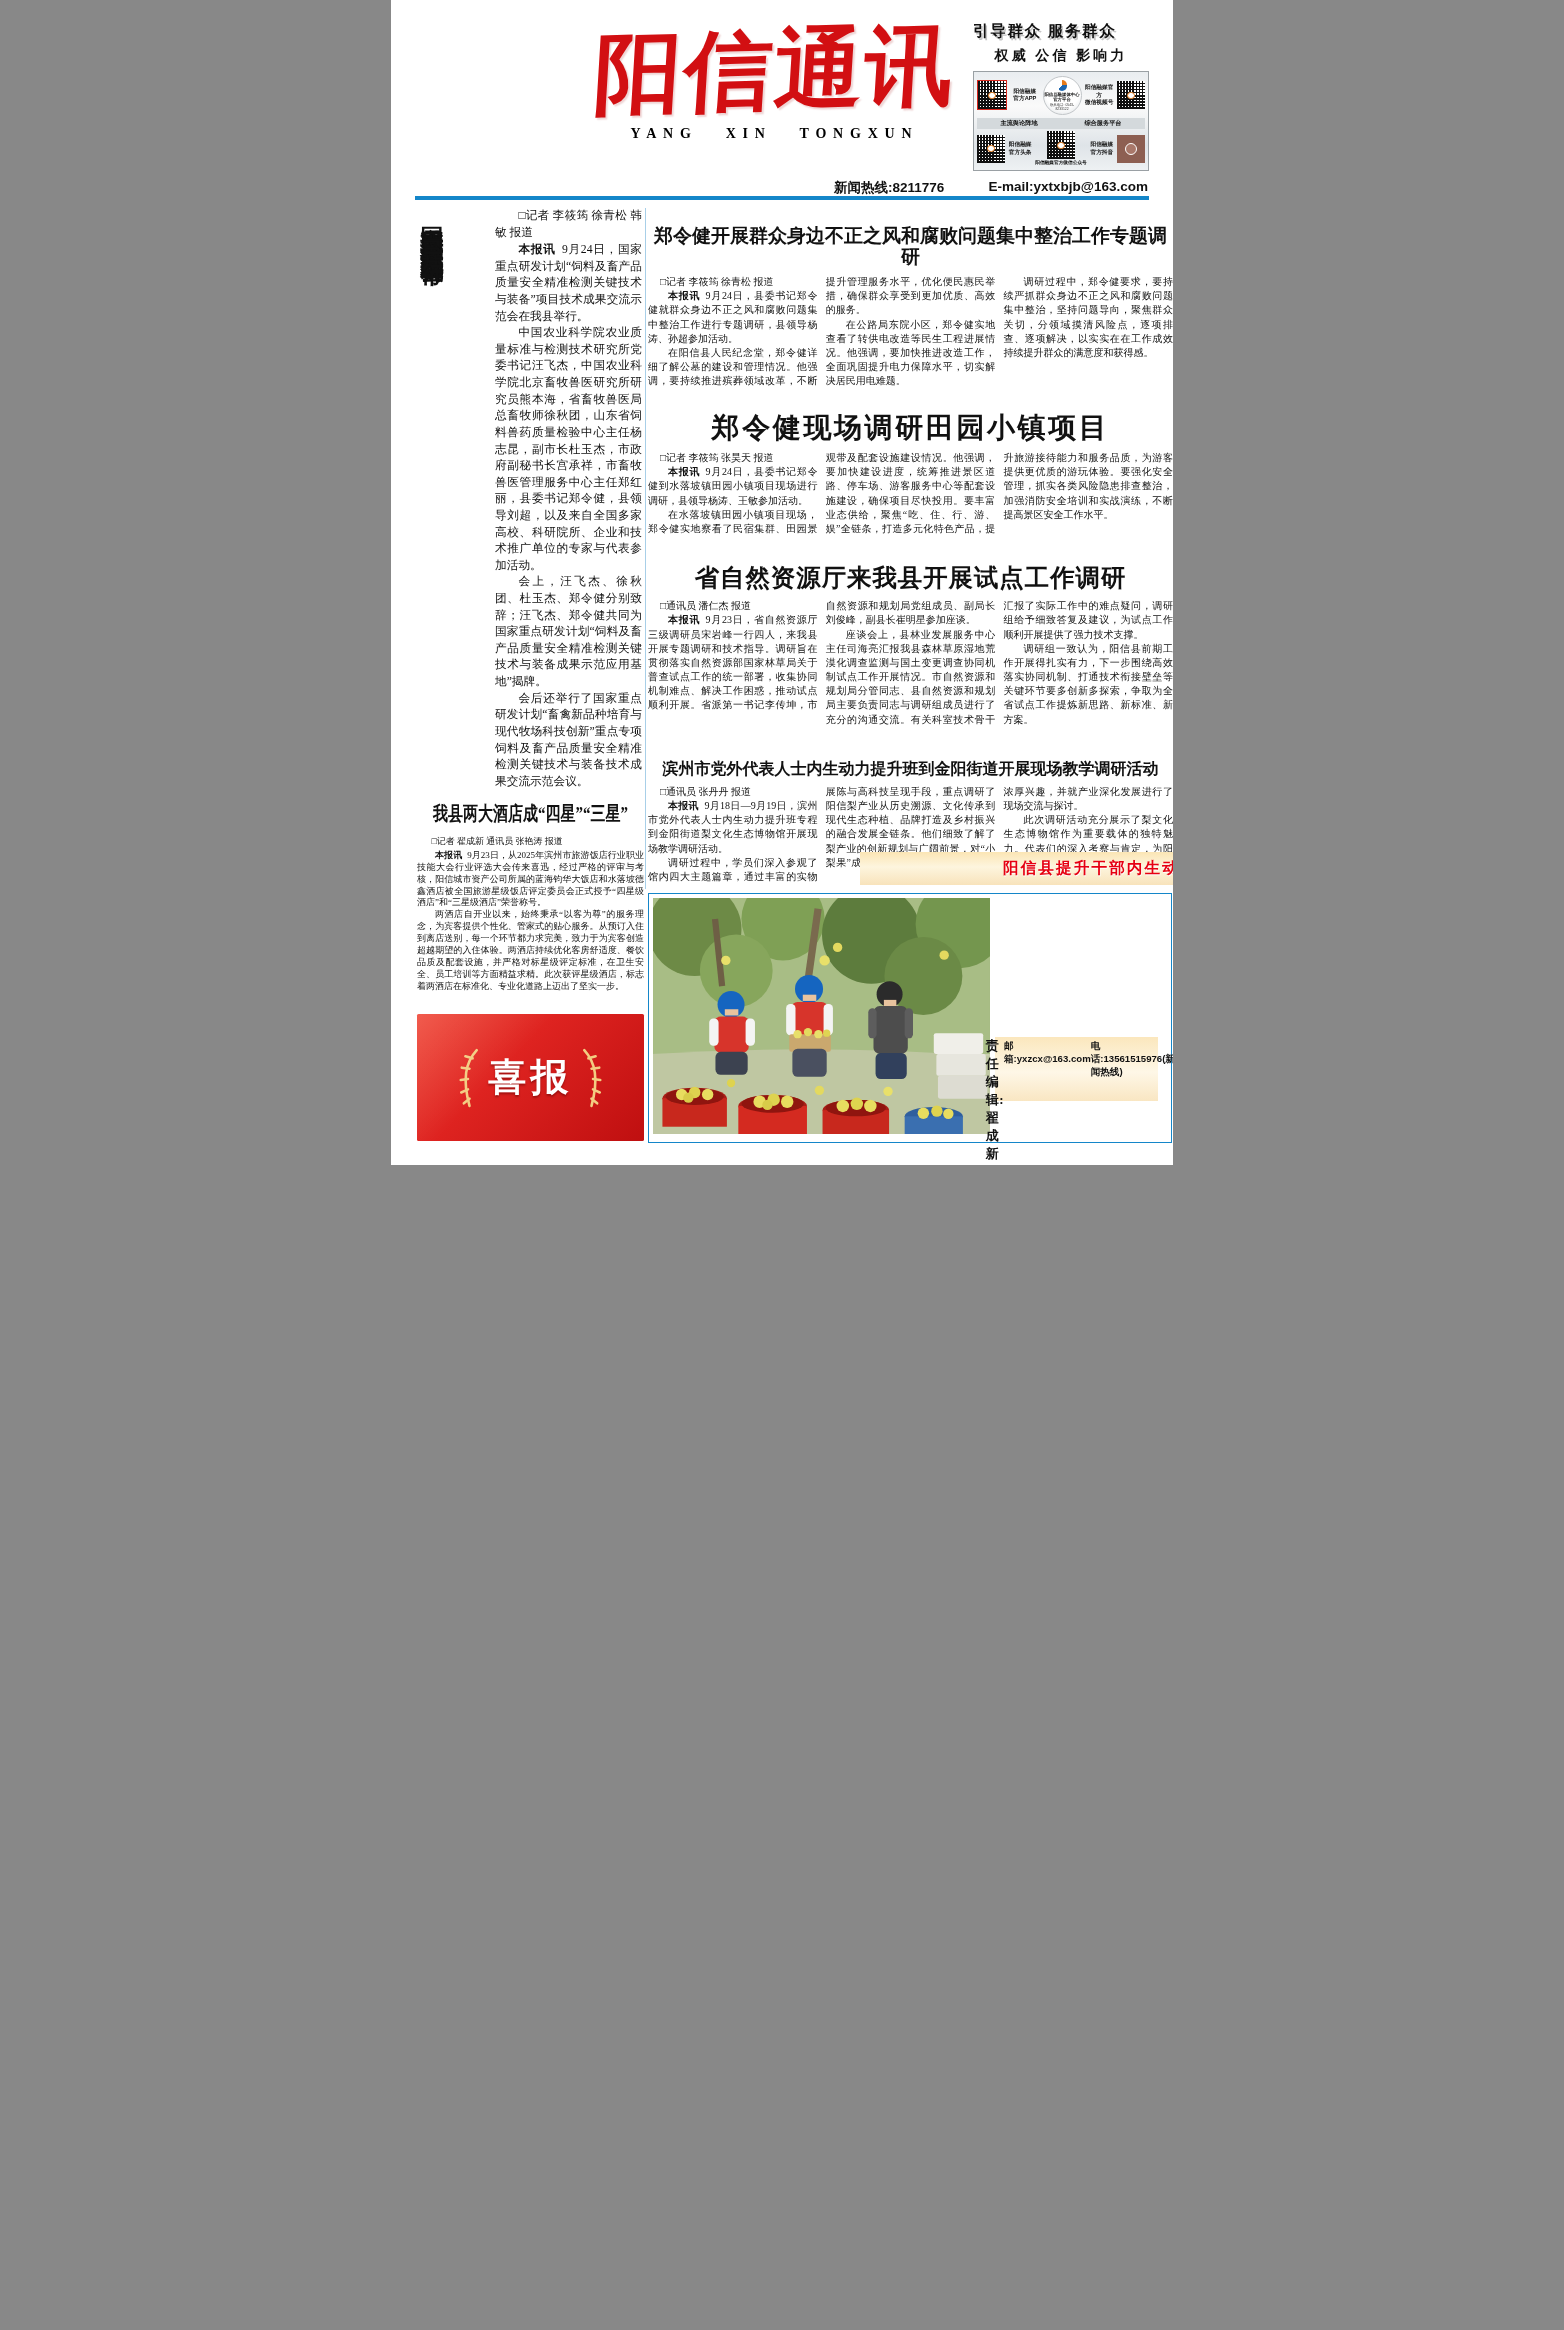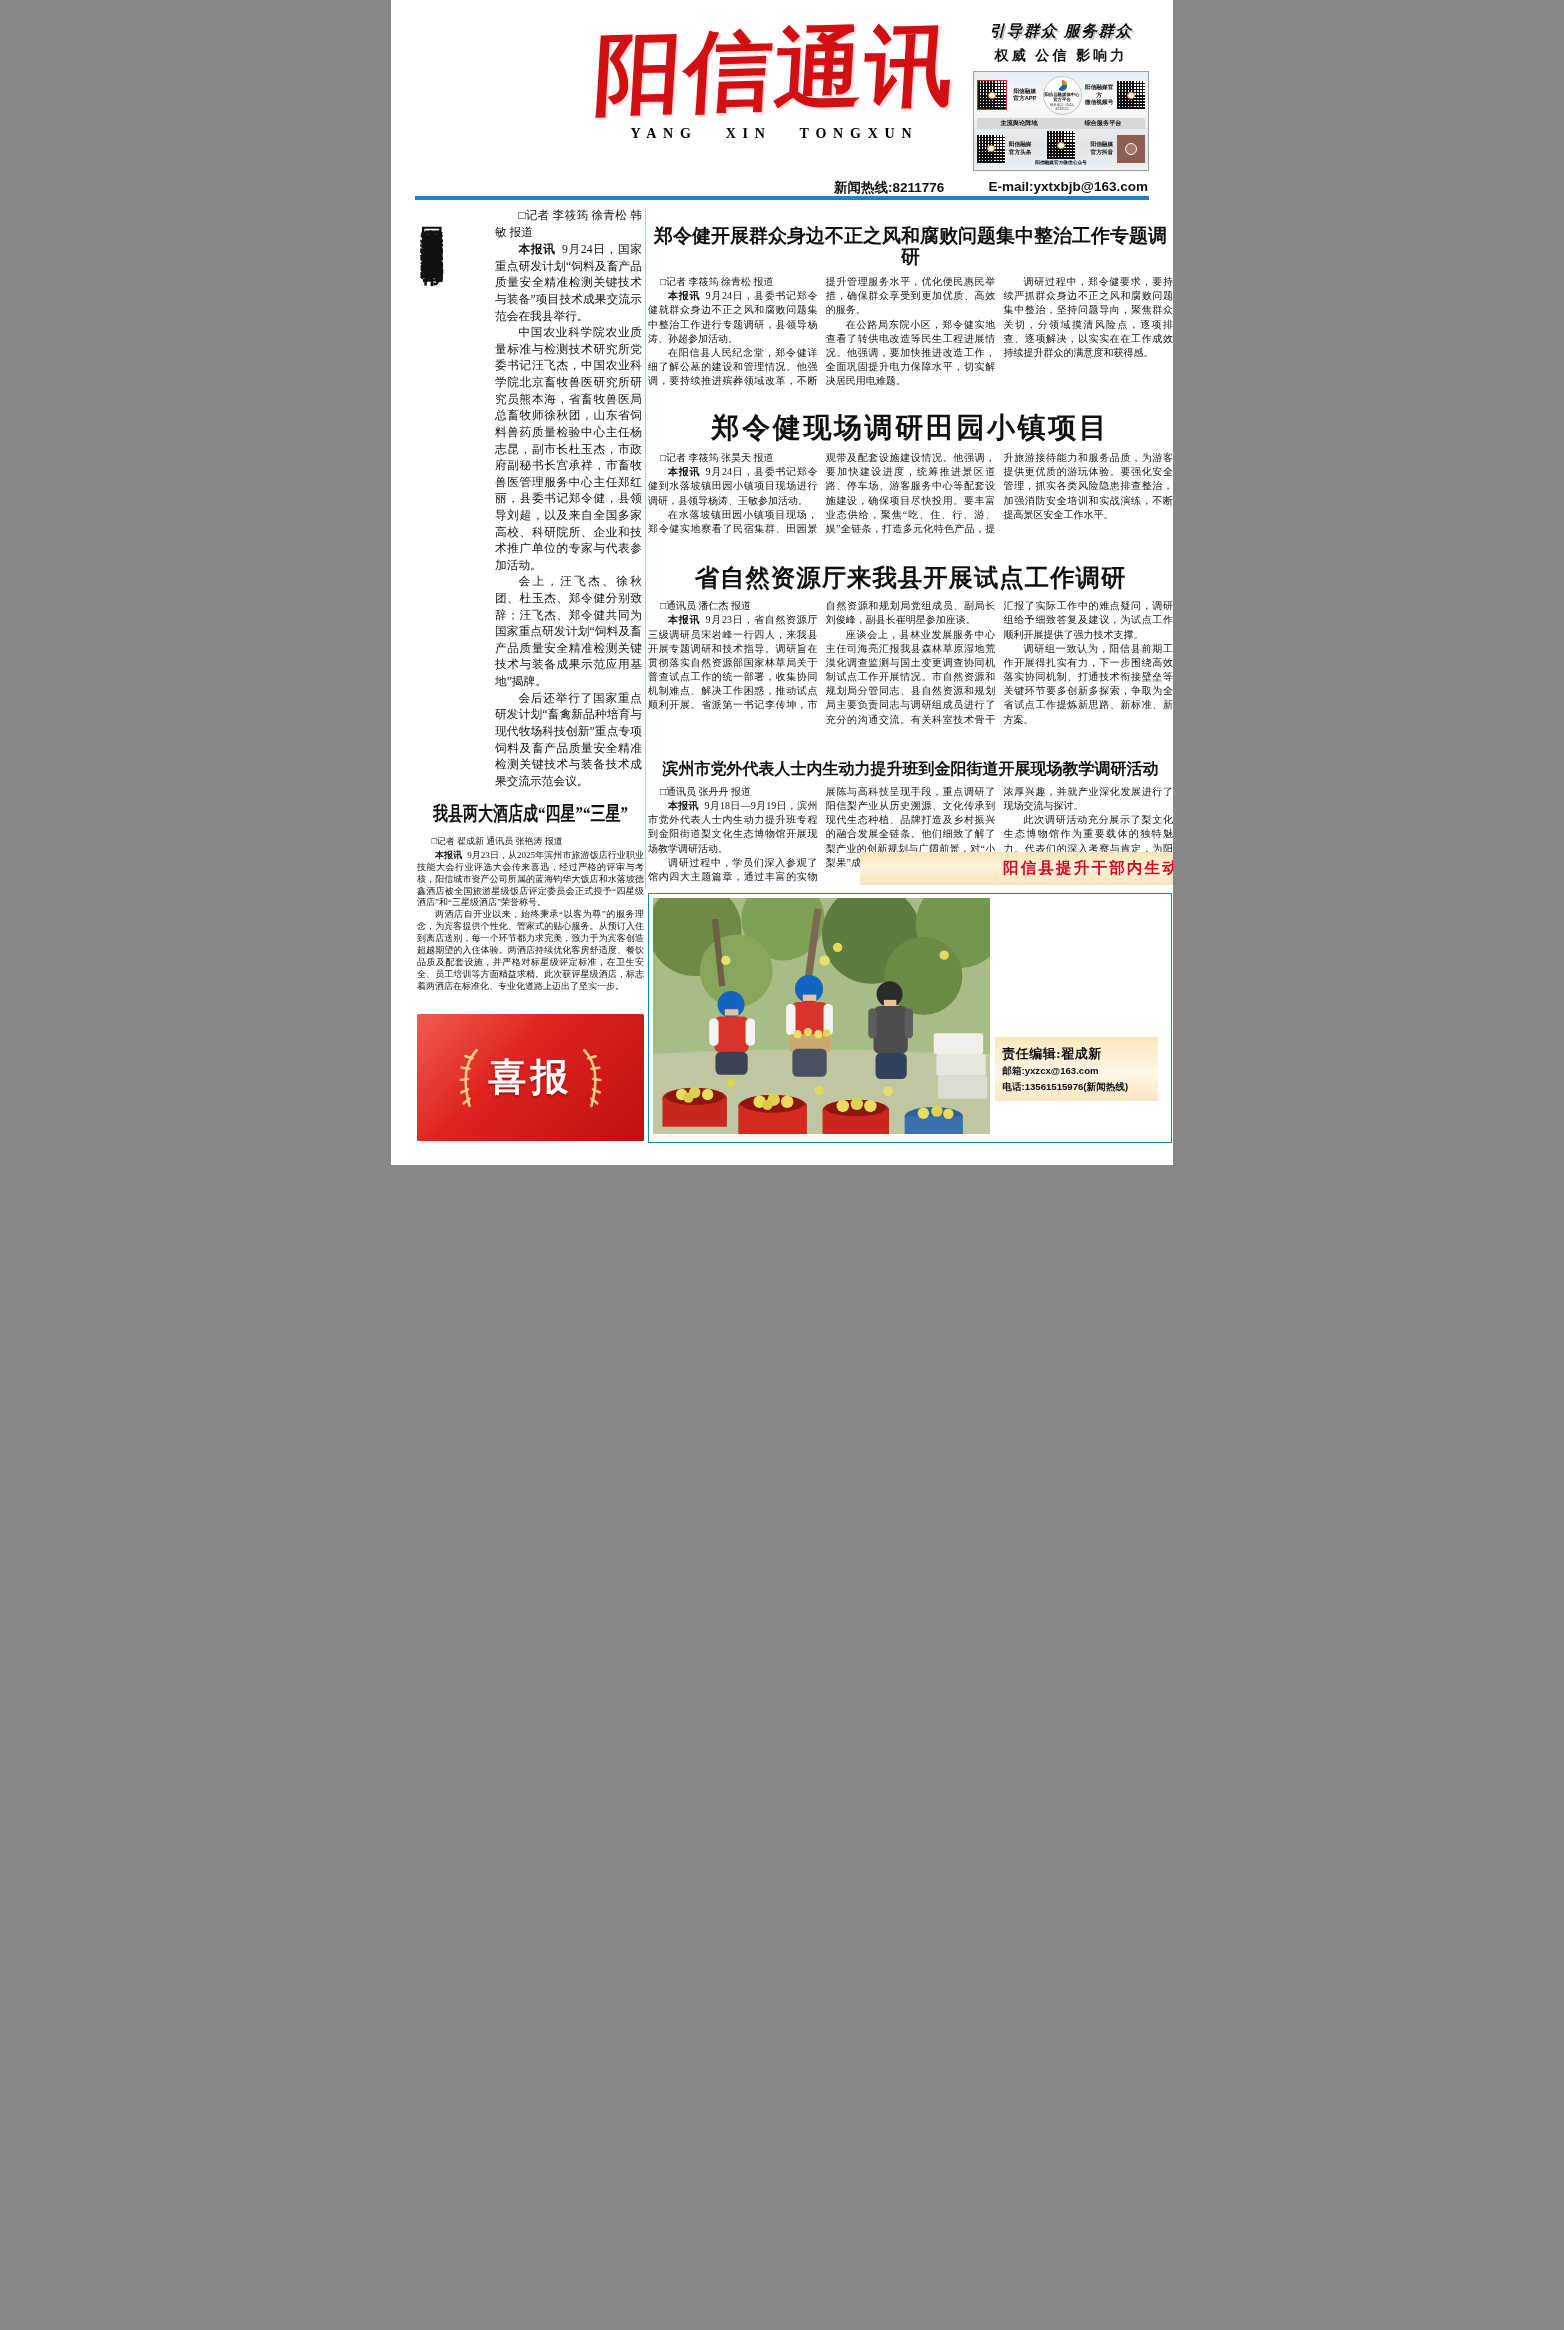--- a/index.html
+++ b/index.html
@@ -20,22 +20,22 @@
   .db-issue{font-weight:bold;font-size:10.4px;margin-top:4.2px;}
   .db-org{font-weight:bold;font-size:13px;margin-top:6.2px;letter-spacing:4.7px;}
   .db-pub{font-weight:bold;font-size:12px;margin-top:3.1px;letter-spacing:0.5px;}
 
   .masthead{left:188px;top:20px;width:391px;text-align:center;}
   .masthead-title{color:#d20f12;font-weight:900;font-size:88px;line-height:1.15;letter-spacing:2.1px;
                   transform:skewX(-5deg) rotate(-1.5deg);text-shadow:2.1px 2.1px 1.6px rgba(160,20,20,.18);}
   .masthead-pinyin{margin-top:5.2px;color:#000000;font-weight:bold;font-size:14px;letter-spacing:6.8px;word-spacing:17.7px;}
 
   .header-right{left:582px;top:21px;width:176px;}
-  .slogan1{font-weight:900;font-size:15.6px;letter-spacing:1.6px;text-align:center;
-           text-shadow:1.6px 1.6px 0 #c6c6c6;font-style:italic;}
+  .slogan1{font-weight:900;font-size:15.6px;letter-spacing:1.6px;text-align:left;
+           text-shadow:1.6px 1.6px 0 #c6c6c6;}
   .slogan2{font-weight:900;font-size:14px;letter-spacing:3.1px;text-align:center;margin-top:5.2px;}
   .qr-panel{margin-top:6.2px;border:0.5px solid #9aa0a4;background:linear-gradient(180deg,#e9edf0,#fafafa 35%,#dfe4e8 75%,#eef1f3);
             padding:3.6px 3.1px;}
   .qr-row{display:flex;align-items:center;justify-content:space-between;gap:1.6px;}
   .qr{position:relative;width:28px;height:28px;flex:0 0 auto;
       background:repeating-linear-gradient(90deg,#101010 0 1.6px,transparent 1.6px 3.1px),
                  repeating-linear-gradient(0deg,#101010 0 1.6px,#fff 1.6px 3.1px);}
   .qr::after{content:"";position:absolute;inset:37%;background:#fff;border:1.6px solid #e77a18;border-radius:50%;}
   .qr.red-border{border:1.6px solid #d8281e;}
   .qr.douyin{background:#8d5f52;border:0;}
@@ -86,21 +86,21 @@
                font-family:"Liberation Sans",sans-serif;text-shadow:0.5px 0.5px 0 #fff;}
 
   
   .photo-box{left:257px;top:893px;width:522px;height:248px;border:1.6px solid #1486c9;background:#fff;}
   .photo-illust{position:absolute;left:4.2px;top:4.2px;width:337px;height:236px;overflow:hidden;background:#9db87a;}
   .photo-right{position:absolute;left:346px;top:4.2px;width:169px;height:236px;}
   .photo-caption{margin-top:12.5px;padding-right:3.1px;font-size:9.6px;line-height:1.32;letter-spacing:1px;
                  text-align:justify;text-indent:2em;}
   .editor-box{position:absolute;left:0;top:139px;width:156px;height:64px;
               background:linear-gradient(180deg,#fbe7bd,#fef7e7 55%,#f9e6c2);
-              display:flex;flex-direction:column;justify-content:center;padding-left:7.3px;}
+              display:flex;flex-direction:row;justify-content:center;padding-left:7.3px;}
   .editor-name{font-weight:900;font-size:13px;letter-spacing:0.5px;}
   .editor-mail,.editor-phone{font-weight:bold;font-size:9.6px;margin-top:2.6px;}
 
   
   .hotel{left:26px;top:802px;width:227px;}
   .hotel h2{margin:0;text-align:center;font-weight:900;font-size:15px;letter-spacing:0;
             transform:scale(1,1.3);transform-origin:center top;}
   .hotel .byline{margin:13.5px 0 0 0;font-size:9px;text-indent:1.6em;}
   .hotel .hbody{margin-top:2.1px;font-size:9px;line-height:1.33;text-align:justify;height:156px;overflow:hidden;}
   .hotel .hbody p{margin:0;text-indent:2em;}

